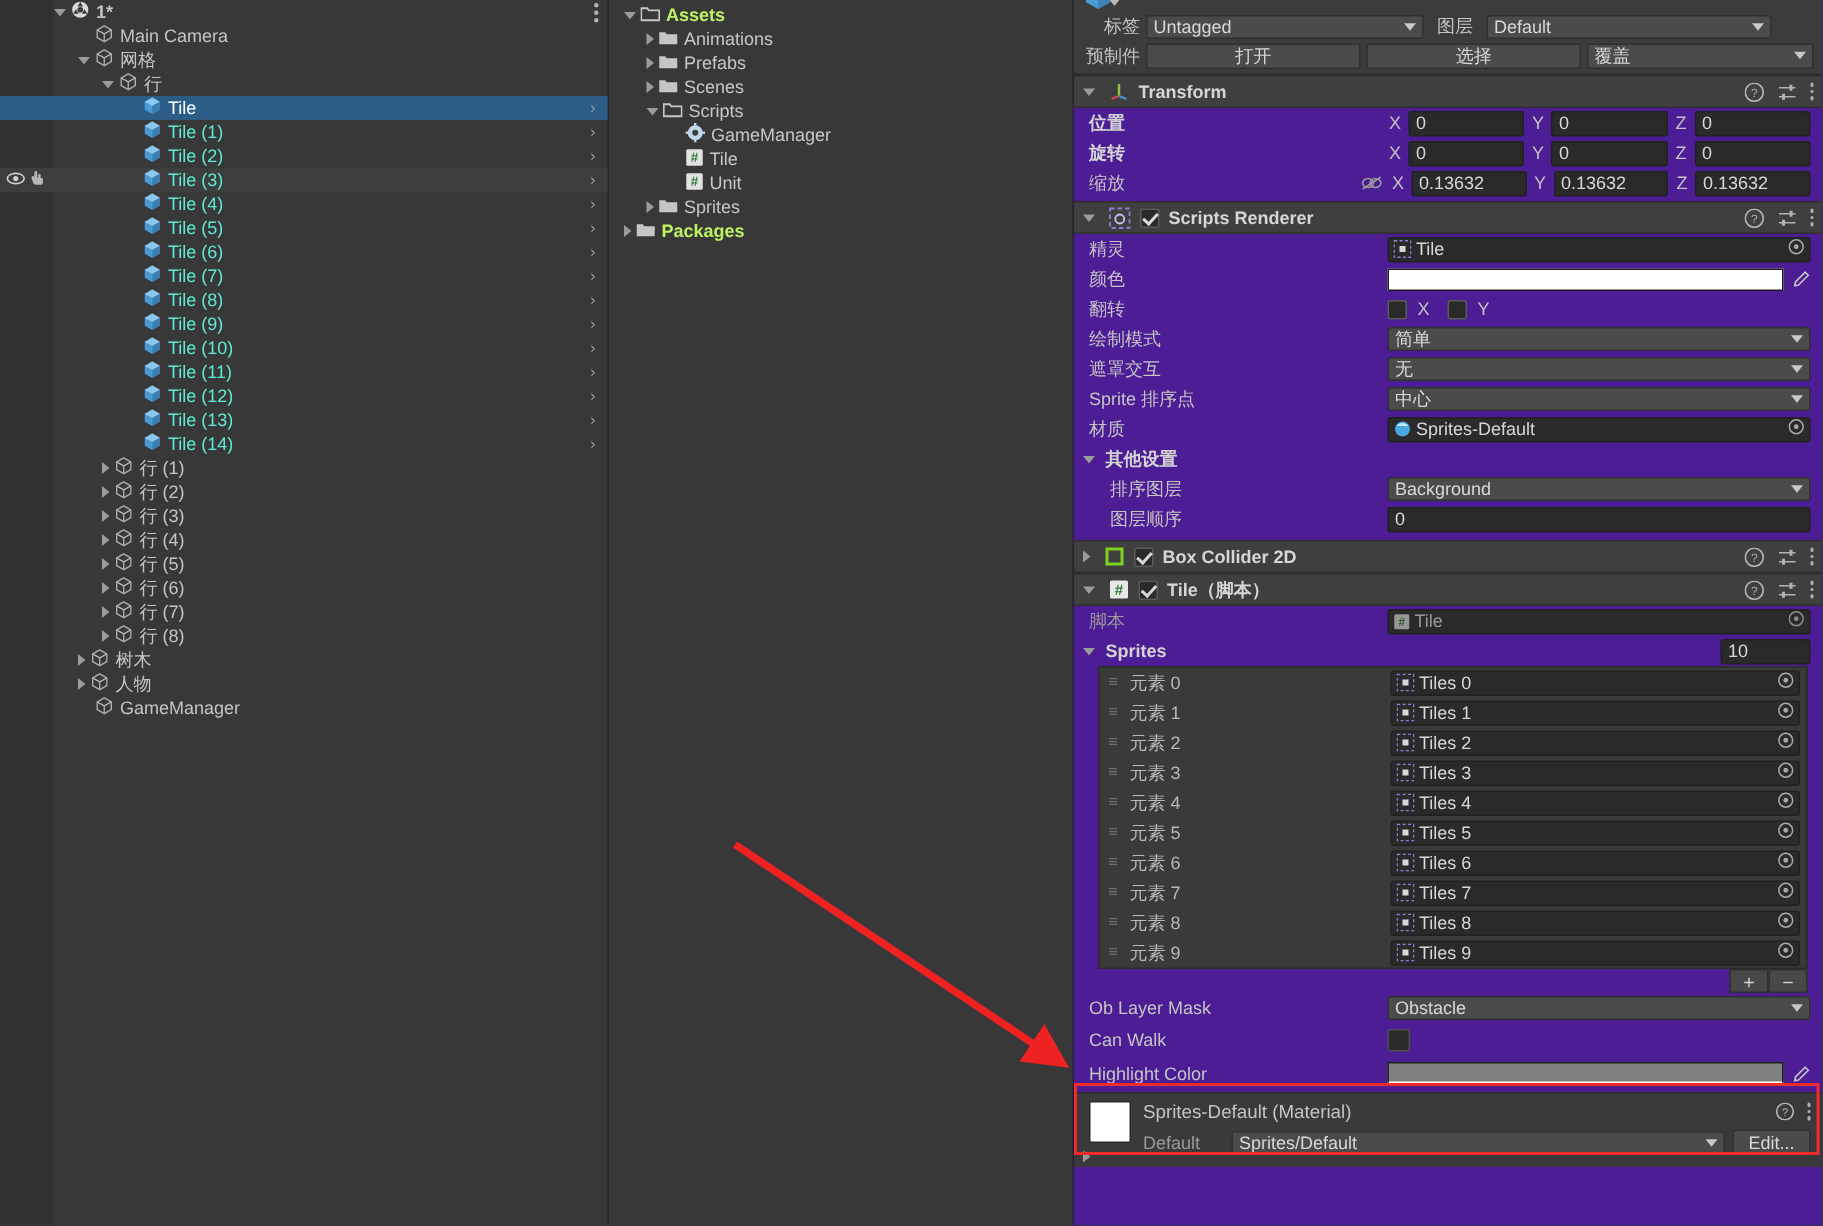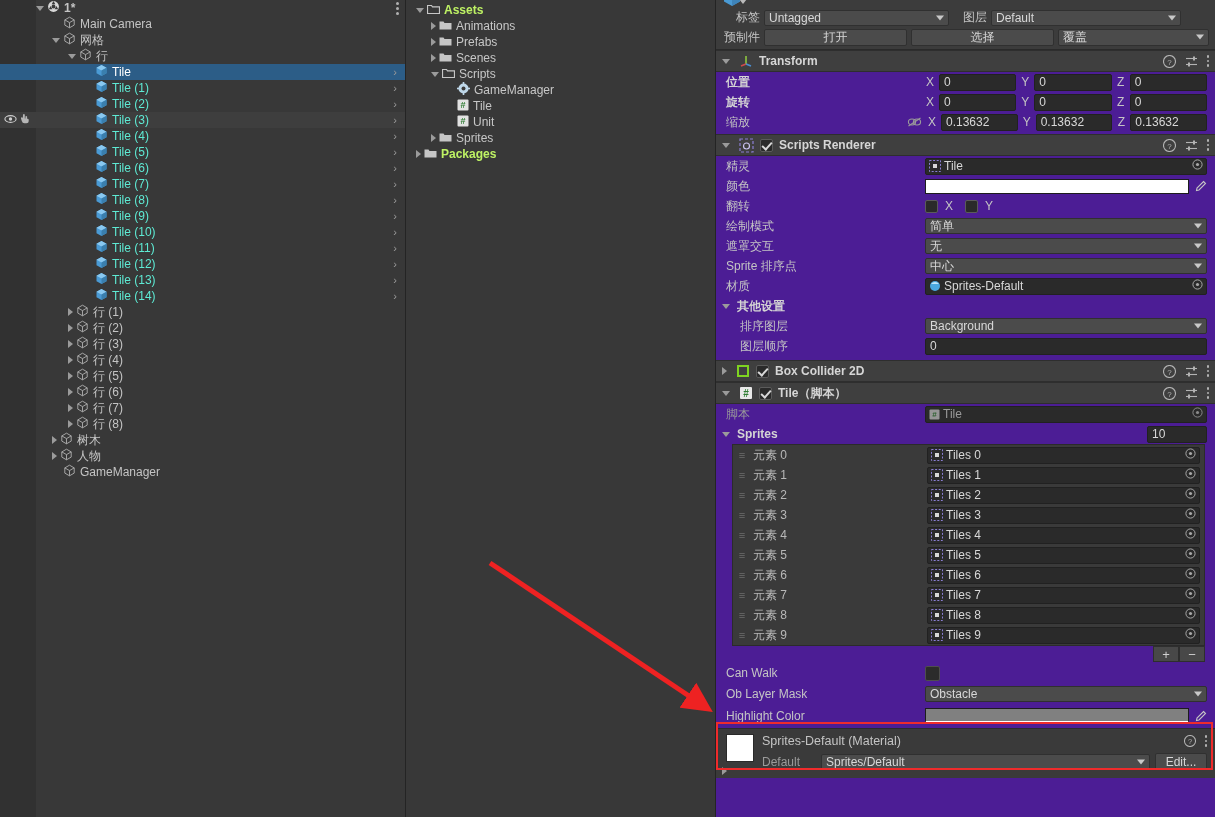--- a/index.html
+++ b/index.html
@@ -527,21 +527,21 @@
       <div style="position:absolute;left:23px;top:-1px;width:0;height:0;border-left:4px solid transparent;border-right:4px solid transparent;border-top:5px solid #b9b9b9;"></div>
     </div>
 
     <div class="insp-top">
       <div class="fld-row">
         <div class="fld-lbl" style="width:38px;text-align:right;">标签</div>
         <div class="dropdown" style="max-width:185px;">
           <span>Untagged</span>
           <span class="caret"></span>
         </div>
-        <div class="fld-lbl" style="width:34px;text-align:right;">图层</div>
+        <div class="fld-lbl" style="width:34px;text-align:center;">图层</div>
         <div class="dropdown" style="max-width:190px;">
           <span>Default</span>
           <span class="caret"></span>
         </div>
       </div>
       <div class="fld-row" style="height:20px;">
         <div class="fld-lbl" style="width:38px;text-align:right;">预制件</div>
         <div class="btn" style="flex:1 1 0;">打开</div>
         <div class="btn" style="flex:1 1 0;">选择</div>
         <div class="dropdown" style="flex:1 1 0;height:17px;">
@@ -1002,30 +1002,30 @@
               </svg></span>
           </span>
         </div>
       </div>
 
     <div class="plusminus">
       <span class="pm-btn">+</span>
       <span class="pm-btn">−</span>
     </div>
 
-    <div class="prop-row" style="height:22px;">
-      <span class="prop-lbl">Can Walk</span>
-      <span class="cbox" style="width:15px;height:15px;background:#2b2b2b;border-color:#4e4e4e;"></span>
-    </div>
     <div class="prop-row">
       <span class="prop-lbl">Ob Layer Mask</span>
       <span class="dropdown">
         <span>Obstacle</span>
         <span class="caret"></span>
       </span>
+    </div>
+    <div class="prop-row" style="height:22px;">
+      <span class="prop-lbl">Can Walk</span>
+      <span class="cbox" style="width:15px;height:15px;background:#2b2b2b;border-color:#4e4e4e;"></span>
     </div>
     <div class="prop-row" style="height:24px;">
       <span class="prop-lbl">Highlight Color</span>
       <span class="color-swatch" id="hl-color-swatch" style="height: 16px; border-bottom: 3px solid rgb(255, 255, 255); background: rgb(128, 128, 128);"></span>
       <span class="eyedrop" style="display:inline-flex;justify-content:center;">
         <svg width="13" height="13" viewBox="0 0 13 13">
             <path d="M9.5 1.5 L11.5 3.5 L5 10 L2.5 10.5 L3 8 Z" fill="none" stroke="#c4c4c4" stroke-width="1.1"></path>
           </svg>
       </span>
     </div>

